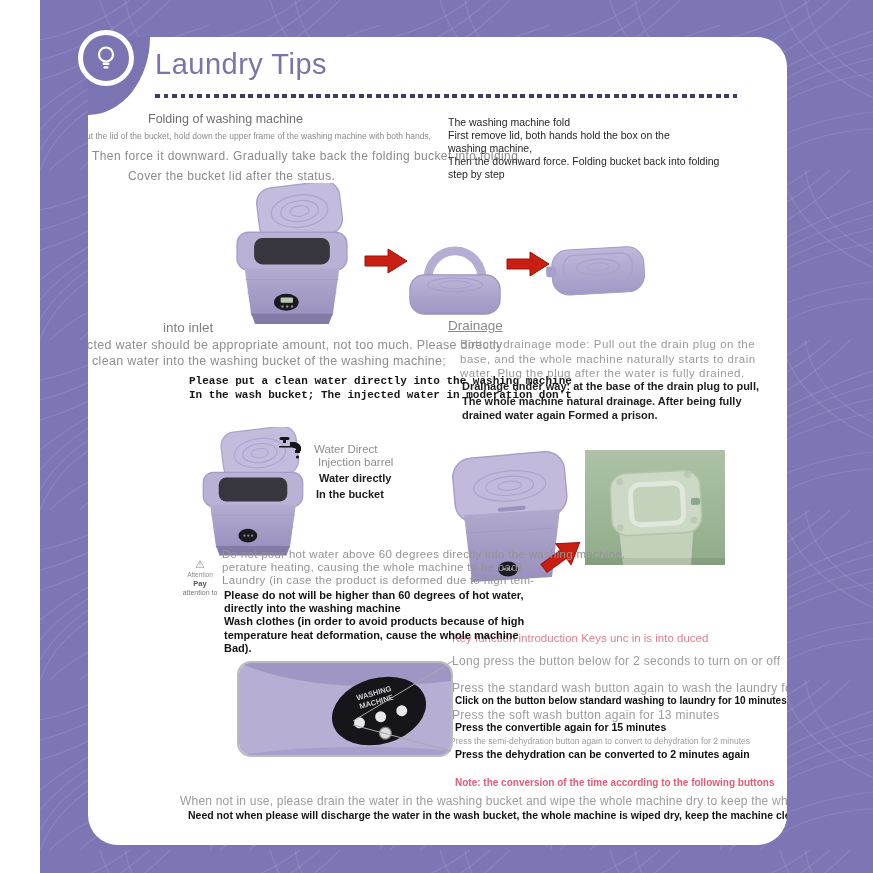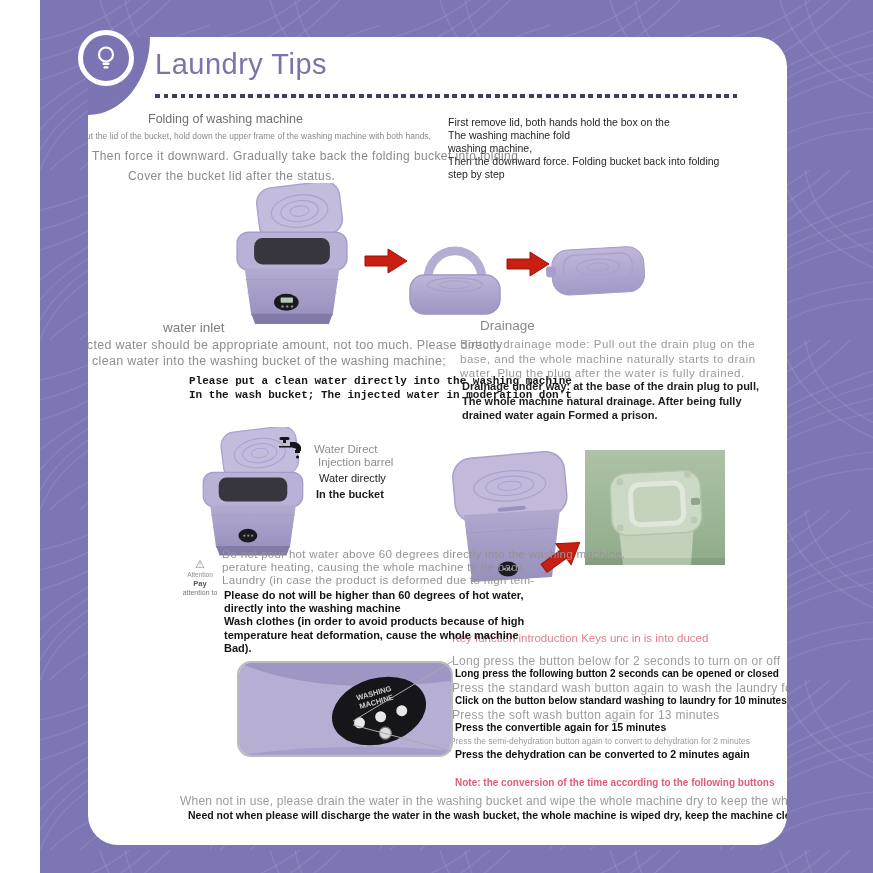--- a/index.html
+++ b/index.html
@@ -31,29 +31,29 @@
   #arrow1{left:276px;top:210px;z-index:2;}
   #m2{left:318px;top:186px;z-index:2;}
   #arrow2{left:418px;top:213px;z-index:2;}
   #m3{left:458px;top:198px;z-index:2;}
   
   #wi-heading{left:75px;top:283px;width:120px;font-size:13.5px;color:#7e7e7e;}
   #wi-gray1{left:-48px;top:301px;font-size:12.5px;letter-spacing:.3px;color:#8e8e8e;white-space:nowrap;}
   #wi-gray2{left:-48px;top:317px;font-size:12.5px;letter-spacing:.3px;color:#8e8e8e;white-space:nowrap;}
   #wi-bold{left:101px;top:338px;font-size:11px;font-weight:bold;line-height:13.5px;color:#161616;font-family:Liberation Mono, monospace;}
   
-  #dr-heading{left:392px;top:281px;font-size:13.5px;color:#8a8a8a;}
+  #dr-heading{left:360px;top:281px;font-size:13.5px;color:#8a8a8a;text-decoration:underline;}
   #dr-gray{left:372px;top:300px;font-size:11.5px;letter-spacing:.5px;line-height:14.5px;color:#9a9a9a;}
   #dr-black{left:374px;top:342px;font-size:11px;font-weight:bold;line-height:14.5px;color:#1d1d1d;}
   
   #m4{left:105px;top:390px;z-index:2;}
   #faucet{left:188px;top:400px;z-index:3;}
   #wd-l1{left:226px;top:406px;font-size:11.5px;color:#8d8d8d;}
   #wd-l2{left:230px;top:419px;font-size:11.5px;color:#8d8d8d;}
-  #wd-l3{left:231px;top:435px;font-size:11px;font-weight:normal;color:#1c1c1c;}
+  #wd-l3{left:231px;top:435px;font-size:11px;font-weight:bold;color:#1c1c1c;}
   #wd-l4{left:228px;top:451px;font-size:11px;font-weight:bold;color:#1c1c1c;}
   #m5{left:350px;top:412px;z-index:2;}
   #green-photo{left:497px;top:413px;z-index:2;}
   #arrow3{left:452px;top:503px;transform:rotate(-36deg);z-index:4;}
   
   #att-icon{left:86px;top:522px;width:52px;text-align:center;z-index:5;}
   #att-icon .tri{font-size:11px;color:#8a8a8a;line-height:11px;}
   #att-icon .a1{font-size:6.5px;color:#8d8d8d;line-height:9px;}
   #att-icon .a2{font-size:7.5px;font-weight:bold;color:#555;line-height:9px;}
   #att-icon .a3{font-size:7px;color:#777;line-height:9px;}
@@ -113,22 +113,22 @@
   <div id="card" class="abs">
 
     <div id="title" class="abs">Laundry Tips</div>
     <div id="dash-divider" class="abs"></div>
 
     <div id="fold-heading" class="abs t-center">Folding of washing machine</div>
     <div id="fold-tiny" class="abs">First take out the lid of the bucket, hold down the upper frame of the washing machine with both hands,</div>
     <div id="fold-line2" class="abs">Then force it downward. Gradually take back the folding bucket into folding</div>
     <div id="fold-line3" class="abs t-center">Cover the bucket lid after the status.</div>
     <div id="fold-right" class="abs">
+      <div>The washing machine fold</div>
       <div>First remove lid, both hands hold the box on the</div>
-      <div>The washing machine fold</div>
       <div>washing machine,</div>
       <div>Then the downward force. Folding bucket back into folding</div>
       <div>step by step</div>
     </div>
 
     <div id="m1" class="abs">
       <svg width="138" height="142" viewBox="0 0 140 150">
         <defs>
             <linearGradient id="ga1" x1="0" y1="0" x2="0" y2="1">
           <stop offset="0" stop-color="#b4abd0"></stop>
@@ -193,21 +193,21 @@
         <g transform="rotate(-3 52 32)">
           <rect x="6" y="12" width="94" height="46" rx="17" fill="url(#gc1)" stroke="#a29ac6"></rect>
           <rect x="18" y="18" width="70" height="27" rx="11" fill="none" stroke="#aaa2cd" stroke-width="1.3"></rect>
           <ellipse cx="53" cy="31" rx="22" ry="8" fill="none" stroke="#aaa2cd" stroke-width="1.1"></ellipse>
           <ellipse cx="53" cy="31" rx="11" ry="4" fill="none" stroke="#aaa2cd" stroke-width="1"></ellipse>
           <rect x="0" y="28" width="10" height="11" rx="3" fill="#a79fcb"></rect>
         </g>
       </svg>
     </div>
 
-    <div id="wi-heading" class="abs t-center">water inlet</div>
+    <div id="wi-heading" class="abs t-center">into inlet</div>
     <div id="wi-gray1" class="abs">The injected water should be appropriate amount, not too much. Please directly</div>
     <div id="wi-gray2" class="abs">pour the clean water into the washing bucket of the washing machine;</div>
     <div id="wi-bold" class="abs">
       <div>Please put a clean water directly into the washing machine</div>
       <div>In the wash bucket; The injected water in moderation don't</div>
     </div>
 
     <div id="dr-heading" class="abs">Drainage</div>
     <div id="dr-black" class="abs">
       <div>Drainage under way: at the base of the drain plug to pull,</div>
@@ -330,21 +330,20 @@
       <div>directly into the washing machine</div>
     </div>
     <div id="kf-heading" class="abs">Key function introduction Keys unc in is into duced</div>
 
     <div id="att-black2" class="abs">
       <div>Wash clothes (in order to avoid products because of high</div>
       <div>temperature heat deformation, cause the whole machine</div>
       <div>Bad).</div>
     </div>
     <div id="kfr0" class="abs kf">Long press the button below for 2 seconds to turn on or off</div>
-    <div id="kfr1" class="abs kf">Long press the following button 2 seconds can be opened or closed</div>
     <div id="kfr2" class="abs kf">Press the standard wash button again to wash the laundry for 10 minutes</div>
     <div id="kfr3" class="abs kf">Click on the button below standard washing to laundry for 10 minutes</div>
     <div id="kfr4" class="abs kf">Press the soft wash button again for 13 minutes</div>
     <div id="kfr5" class="abs kf">Press the convertible again for 15 minutes</div>
     <div id="kfr6" class="abs kf">Press the semi-dehydration button again to convert to dehydration for 2 minutes</div>
     <div id="kfr7" class="abs kf">Press the dehydration can be converted to 2 minutes again</div>
     <div id="kfr9" class="abs kf">Note: the conversion of the time according to the following buttons</div>
 
     <div id="panel-box" class="abs">
       <svg width="212" height="92" viewBox="0 0 212 92">

